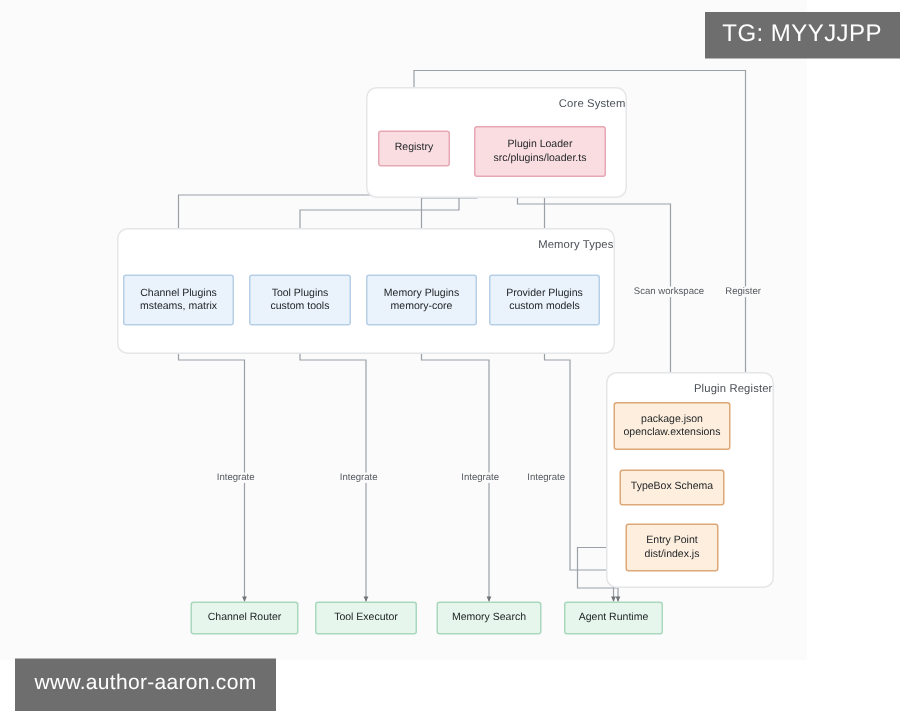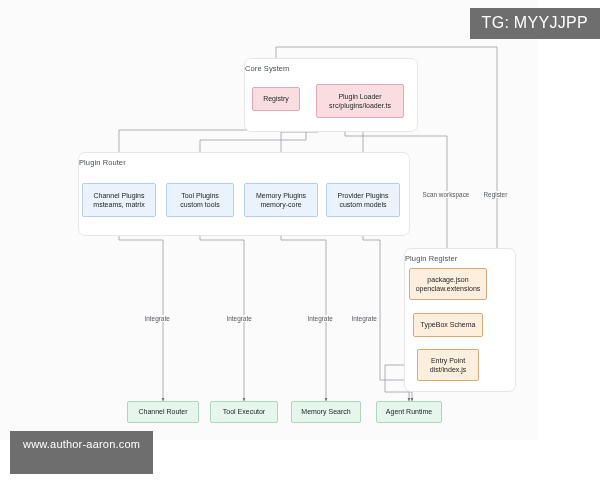--- a/index.html
+++ b/index.html
@@ -37,21 +37,21 @@
     position: absolute;
     border: 1px solid #e4e6e8;
     border-radius: 7px;
     background: #ffffff;
   }
   .group-title {
     position: absolute;
     top: 5px;
     left: 0;
     width: 100%;
-    text-align: left;
+    text-align: right;
     font-size: 7.5px;
     color: #4a4f55;
     letter-spacing: .1px;
   }
   
   .node {
     position: absolute;
     box-sizing: border-box;
     border-radius: 2px;
     display: flex;
@@ -88,22 +88,22 @@
     font-size: 16px;
     padding: 6px 12px 7px 12px;
     letter-spacing: .3px;
   }
   #watermark {
     position: absolute;
     left: 10px;
     bottom: 6px;
     background: #6e6e6e;
     color: #ffffff;
-    font-size: 11px;
-    padding: 7px 13px 24px 13px;
+    font-size: 14px;
+    padding: 7px 13px 12px 13px;
     letter-spacing: .2px;
   }
 </style>
 </head>
 <body>
 
 <div id="stage">
 
   <div id="canvas"></div>
 
@@ -143,21 +143,21 @@
 
       <path d="M 363 217 L 363 240 L 380 240 L 380 380 L 409 380 L 409 401"></path>
     </g>
   </svg>
 
   <div class="group" style="left:244px; top:58px; width:172px; height:72px;">
     <div class="group-title">Core System</div>
   </div>
 
   <div class="group" style="left:78px; top:152px; width:330px; height:82px;">
-    <div class="group-title">Plugin Router</div>
+    <div class="group-title">Memory Types</div>
   </div>
 
   <div class="group" style="left:404px; top:248px; width:110px; height:142px;">
     <div class="group-title">Plugin Register</div>
   </div>
 
   <div class="node pink" style="left:252px; top:87px; width:48px; height:24px;">
     <span class="l1">Registry</span>
   </div>
 

